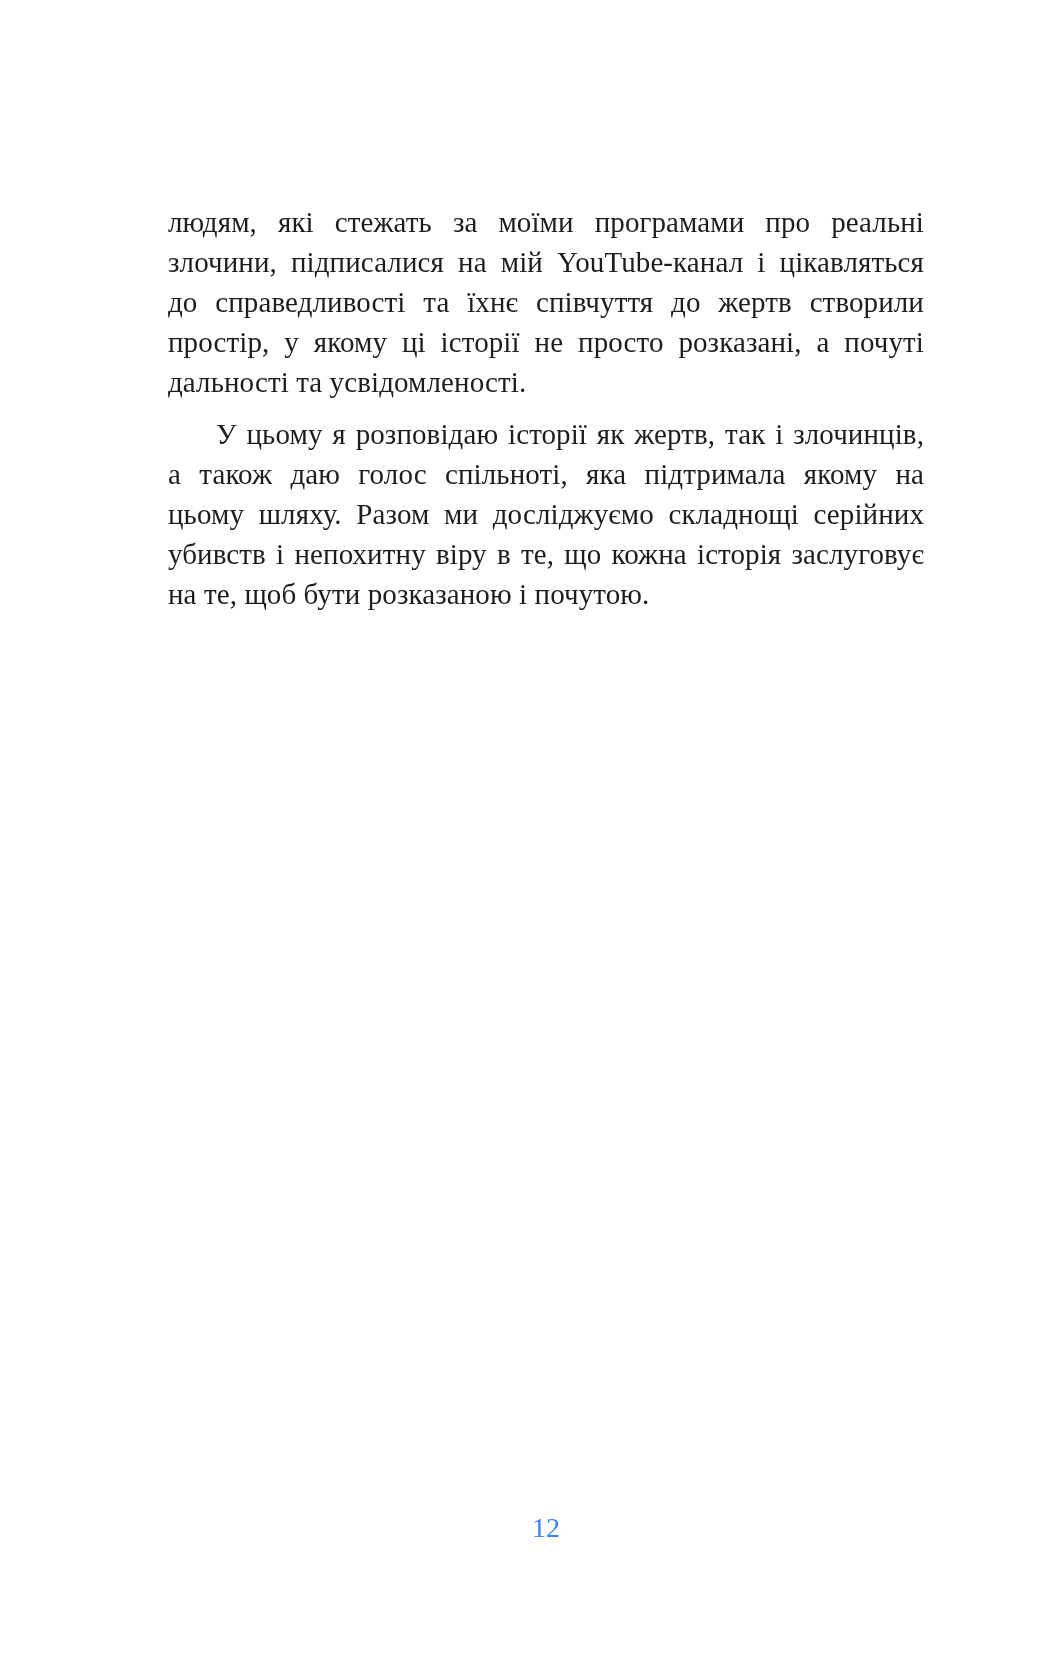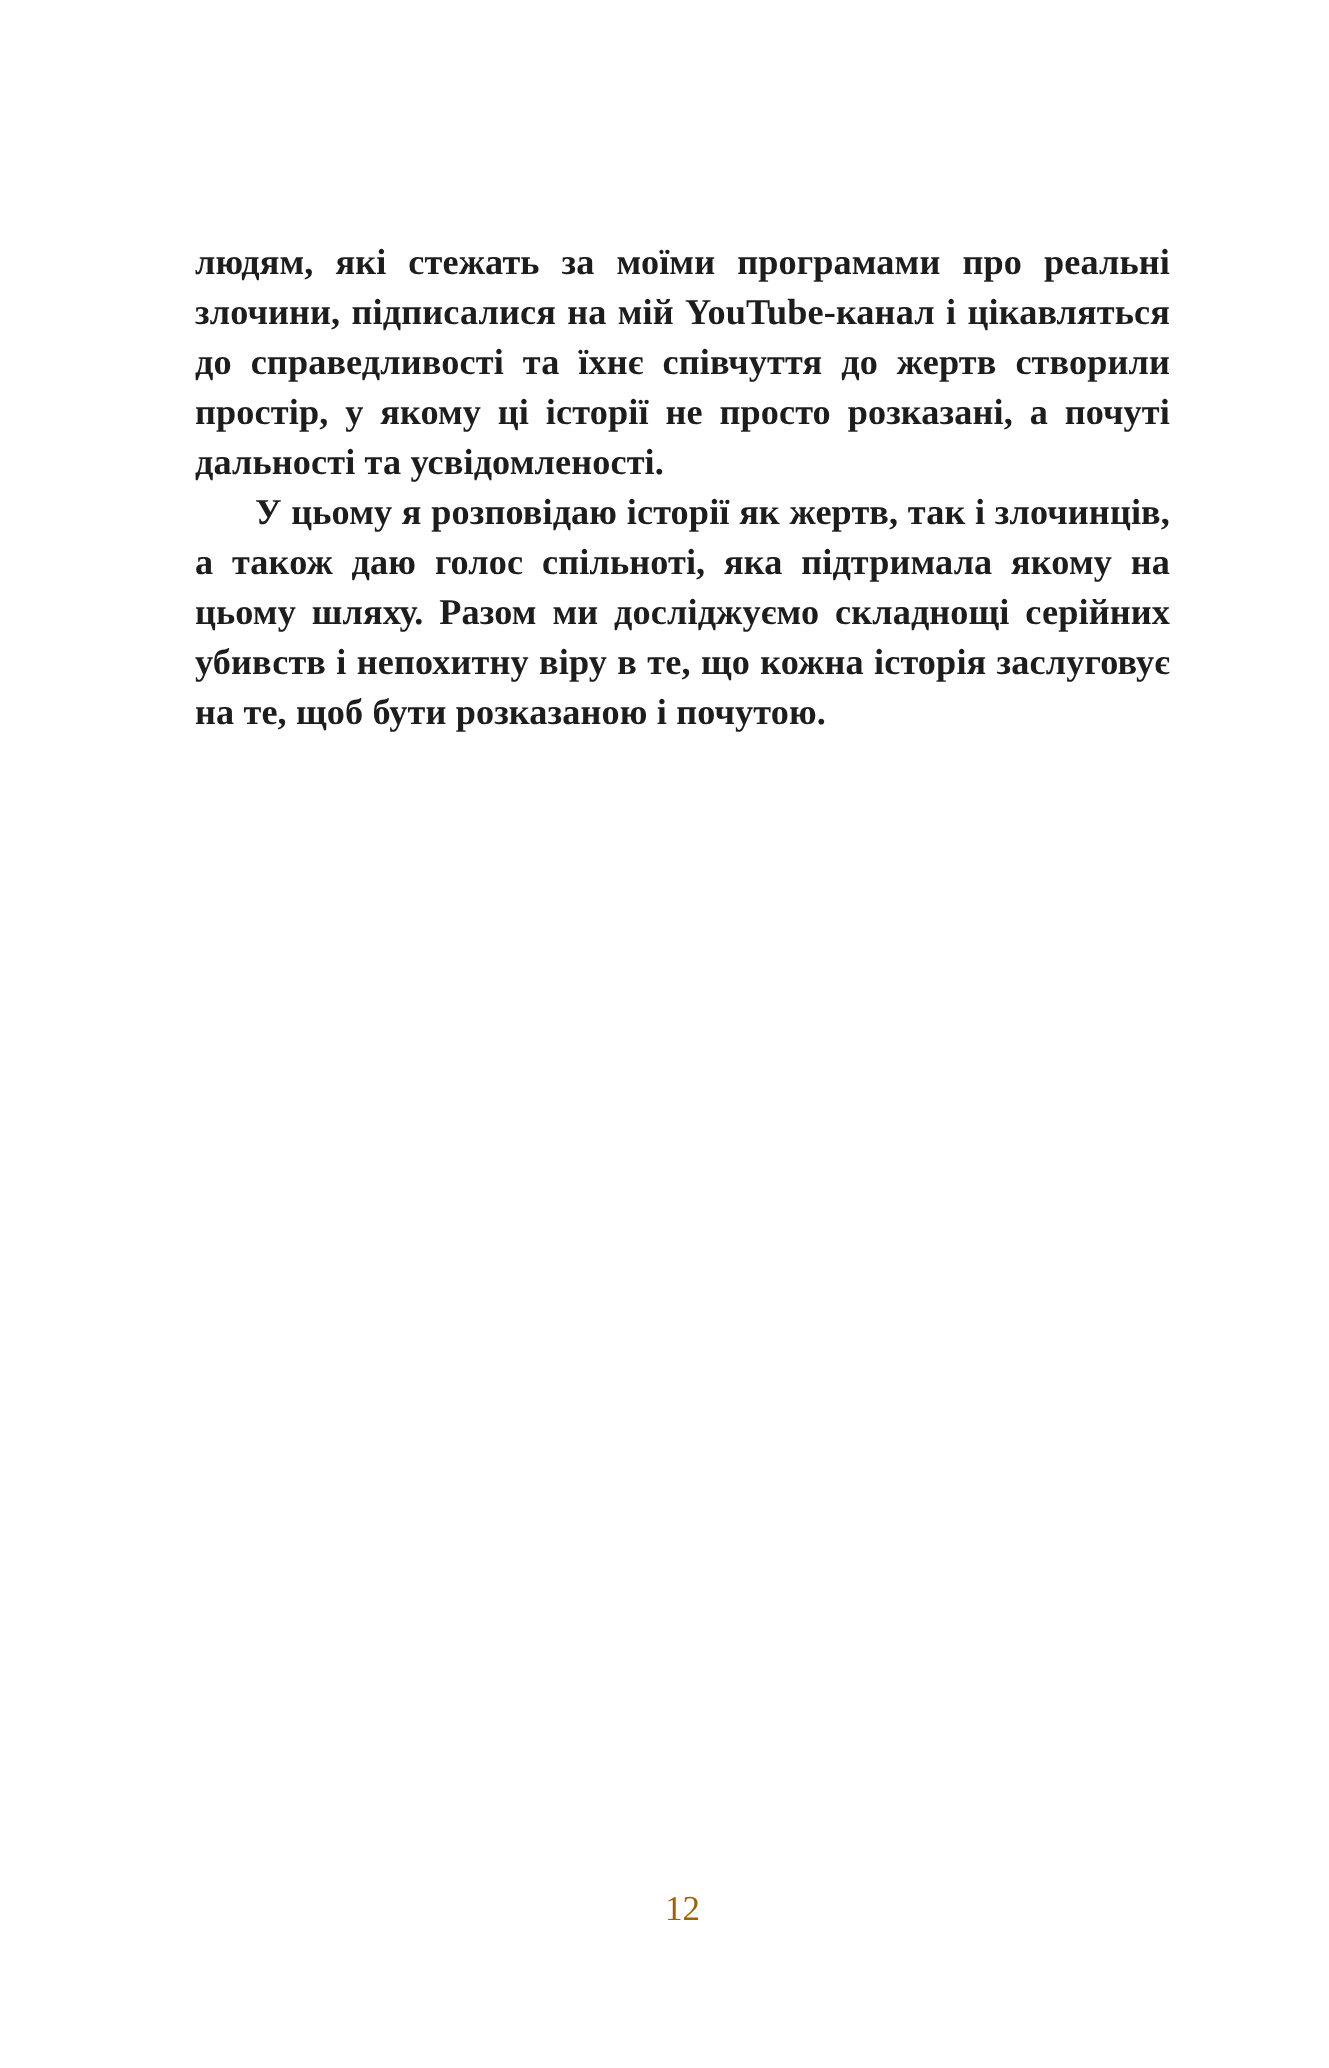--- a/index.html
+++ b/index.html
@@ -18,23 +18,22 @@
     position: absolute;
     left: 156px;
     top: 190px;
     width: 780px;
     font-size: 29px;
     line-height: 40px;
     color: #1d1d1d;
     letter-spacing: 0.1px;
   }
   .para {
-    margin: 0;
+    margin: 12px;
     padding: 0;
-    font-weight: bold;
   }
   .line {
     text-align: justify;
     text-align-last: justify;
     white-space: normal;
   }
   .line.last {
     text-align-last: left;
   }
   .line.indent {
@@ -44,21 +43,21 @@
     position: absolute;
     left: 156px;
     top: 1510px;
     width: 780px;
     text-align: center;
   }
   .page-number {
     display: inline-block;
     font-size: 28px;
     line-height: 36px;
-    color: #a16207;
+    color: #3b82f6;
     font-weight: 400;
   }
 </style>
 </head>
 <body>
 
 <main class="text-block">
   <div class="para">
     <div class="line">людям, які стежать за моїми програмами про реальні</div>
     <div class="line">злочини, підписалися на мій YouTube-канал і цікавляться</div>

